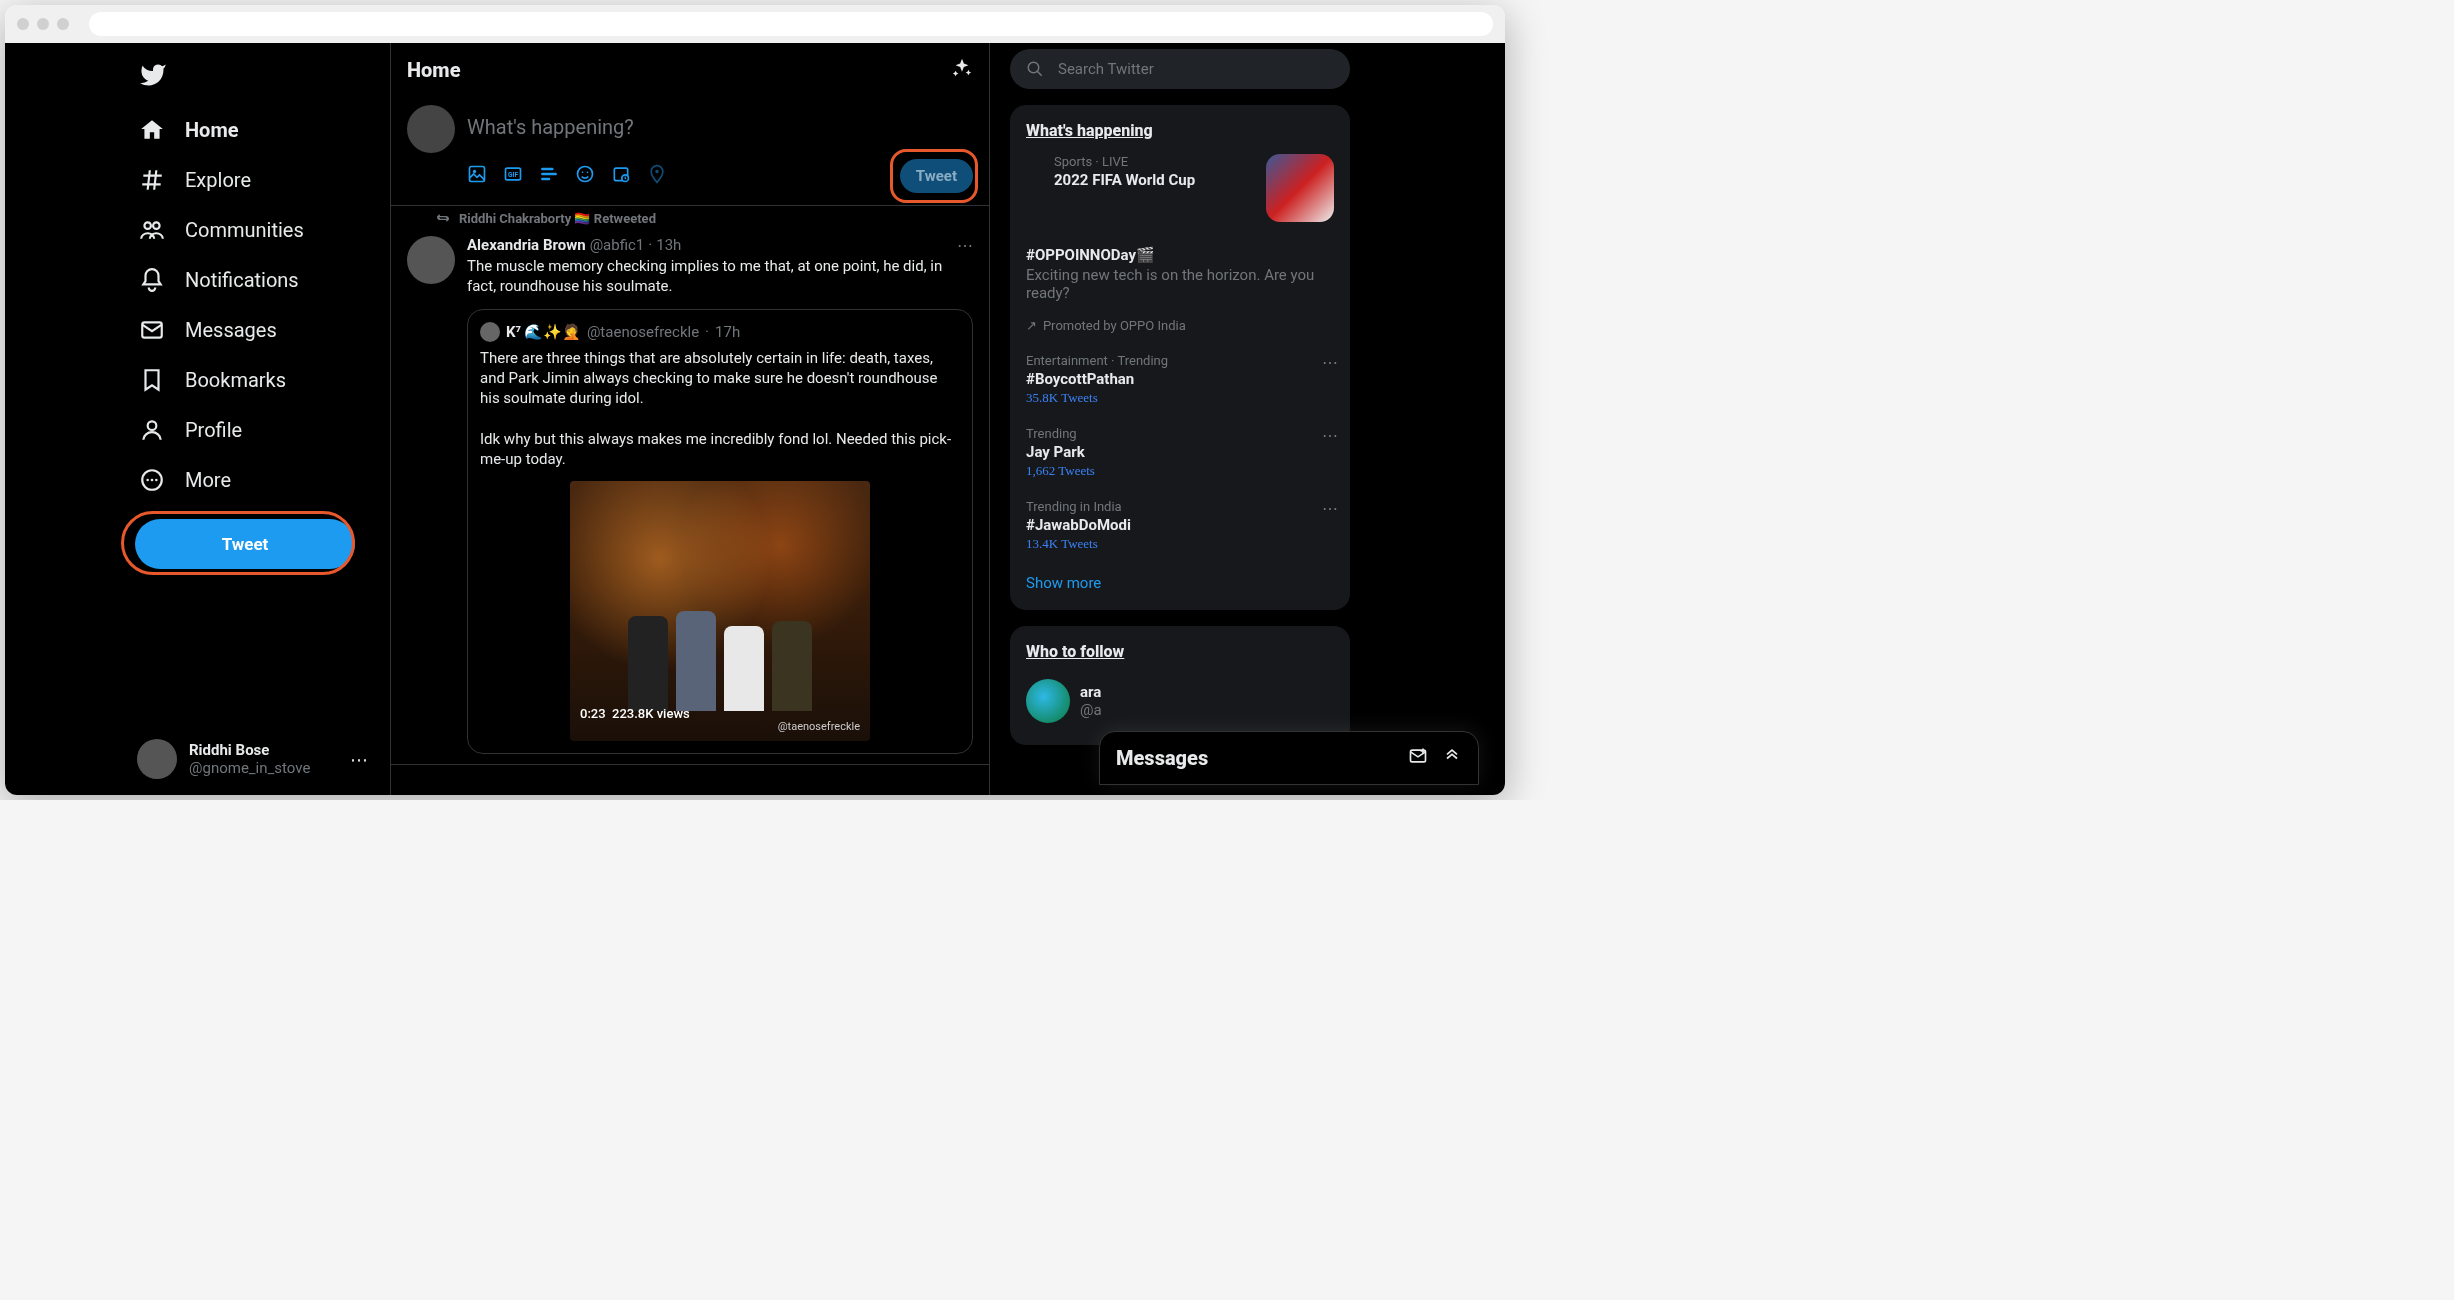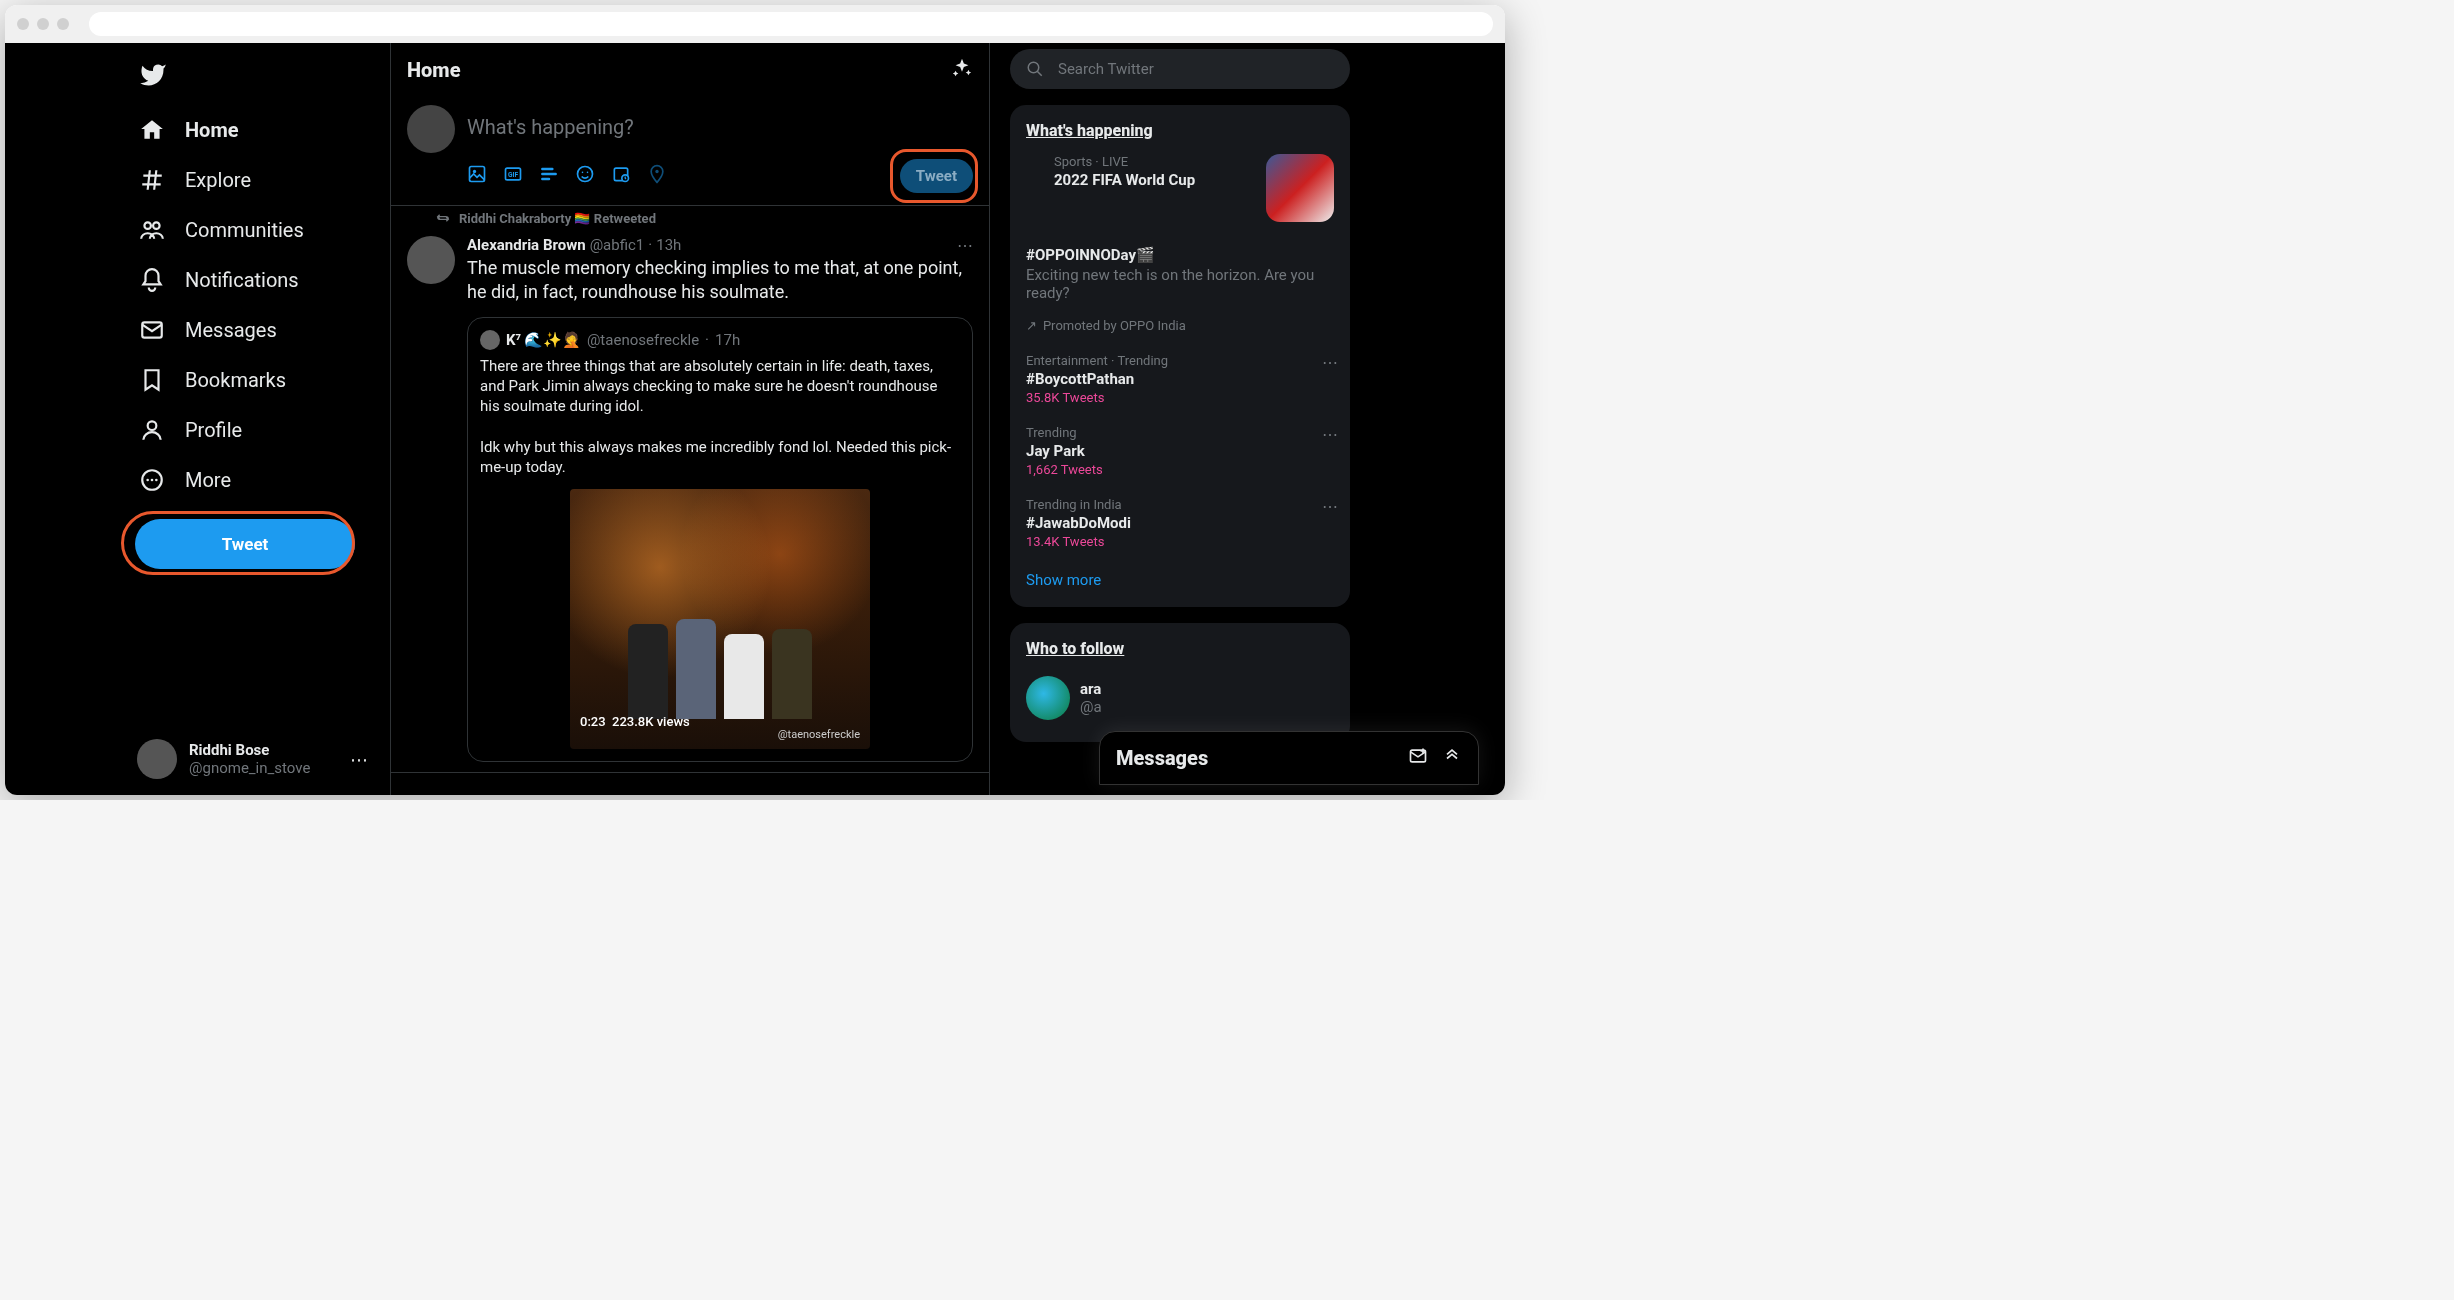--- a/index.html
+++ b/index.html
@@ -45,21 +45,21 @@
     .divider { height: 1px; background: #2f3336; }
     
     .tweet { padding: 10px 16px; display: flex; gap: 12px; border-bottom: 1px solid #2f3336; }
     .tweet .avatar { width: 48px; height: 48px; border-radius: 50%; background: #555; flex-shrink: 0; }
     .rt-line { display: flex; align-items: center; gap: 8px; color: #71767b; font-size: 13px; font-weight: 700; margin-left: 28px; padding: 4px 16px 0; }
     .rt-line svg { width: 16px; height: 16px; fill: #71767b; }
     .tweet-body { flex: 1; position: relative; }
     .tweet-head { display: flex; align-items: flex-end; gap: 4px; color: #71767b; font-size: 15px; }
     .tweet-head .name { color: #e7e9ea; font-weight: 700; }
     .tweet-more { position: absolute; right: 0; top: 0; color: #71767b; }
-    .tweet-text { color: #e7e9ea; font-size: 18px; line-height: 1.35; margin-top: 2px; }
+    .tweet-text { color: #e7e9ea; font-size: 15px; line-height: 1.35; margin-top: 2px; }
     
     .quoted { border: 1px solid #2f3336; border-radius: 16px; margin-top: 12px; padding: 12px; }
     .quoted-head { display: flex; align-items: center; gap: 6px; color: #71767b; font-size: 15px; }
     .quoted-head .qavatar { width: 20px; height: 20px; border-radius: 50%; background: #666; }
     .quoted-head .qname { color: #e7e9ea; font-weight: 700; }
     .quoted-text { color: #e7e9ea; font-size: 15px; line-height: 1.35; margin-top: 6px; white-space: pre-wrap; }
     .media { margin: 12px auto 0; width: 300px; height: 260px; background: linear-gradient(180deg, #4a2810 0%, #3a1e0a 40%, #1a0f08 100%); border-radius: 4px; position: relative; overflow: hidden; }
     .media::before { content:""; position:absolute; inset:0; background: radial-gradient(circle at 30% 30%, rgba(255,150,50,0.5), transparent 40%), radial-gradient(circle at 70% 25%, rgba(255,120,30,0.4), transparent 35%); }
     .figures { position:absolute; bottom:30px; left:0; right:0; height:120px; display:flex; justify-content:center; gap:8px; align-items:flex-end; }
     .figure { width:40px; height:90px; background:#ddd; border-radius:8px 8px 0 0; }
@@ -73,21 +73,21 @@
     
     .right { width: 380px; padding: 6px 20px; }
     .search { background: #202327; border-radius: 24px; padding: 11px 16px; display: flex; align-items: center; gap: 14px; }
     .search svg { width: 18px; height: 18px; fill: #71767b; }
     .search span { color: #71767b; font-size: 15px; }
     .panel { background: #16181c; border-radius: 16px; margin-top: 16px; padding: 12px 0; }
     .panel h2 { color: #e7e9ea; font-size: 16px; font-weight: 800; padding: 4px 16px 8px; text-decoration: underline; }
     .trend { padding: 10px 16px; position: relative; cursor: pointer; }
     .trend .meta { color: #71767b; font-size: 13px; }
     .trend .title { color: #e7e9ea; font-size: 15px; font-weight: 700; margin-top: 2px; }
-    .trend .count { color: #ec4899; font-size: 13px; margin-top: 2px; }
+    .trend .count { color: #3b82f6; font-size: 13px; margin-top: 2px; font-family: Liberation Serif, serif; }
     .trend .tmore { position: absolute; right: 12px; top: 10px; color: #71767b; }
     .trend .desc { color: #71767b; font-size: 15px; margin-top: 2px; }
     .hero { display: flex; gap: 12px; padding: 6px 16px 12px; margin-left: 28px; }
     .hero .left { flex: 1; }
     .hero-img { width: 68px; height: 68px; border-radius: 14px; background: linear-gradient(135deg, #3b5998, #cc2020, #eee); flex-shrink: 0; }
     .promo-row { display: flex; gap: 6px; align-items: center; padding: 6px 16px 10px; color: #71767b; font-size: 13px; }
     .show-more { color: #1d9bf0; font-size: 15px; padding: 12px 16px 6px; cursor: pointer; }
     .follow-item { display: flex; align-items: center; gap: 10px; padding: 10px 16px; }
     .favatar { width: 44px; height: 44px; border-radius: 50%; background: radial-gradient(circle at 40% 40%, #2eb8e6, #0a7a3a); }
     .fnames { flex: 1; overflow: hidden; }

